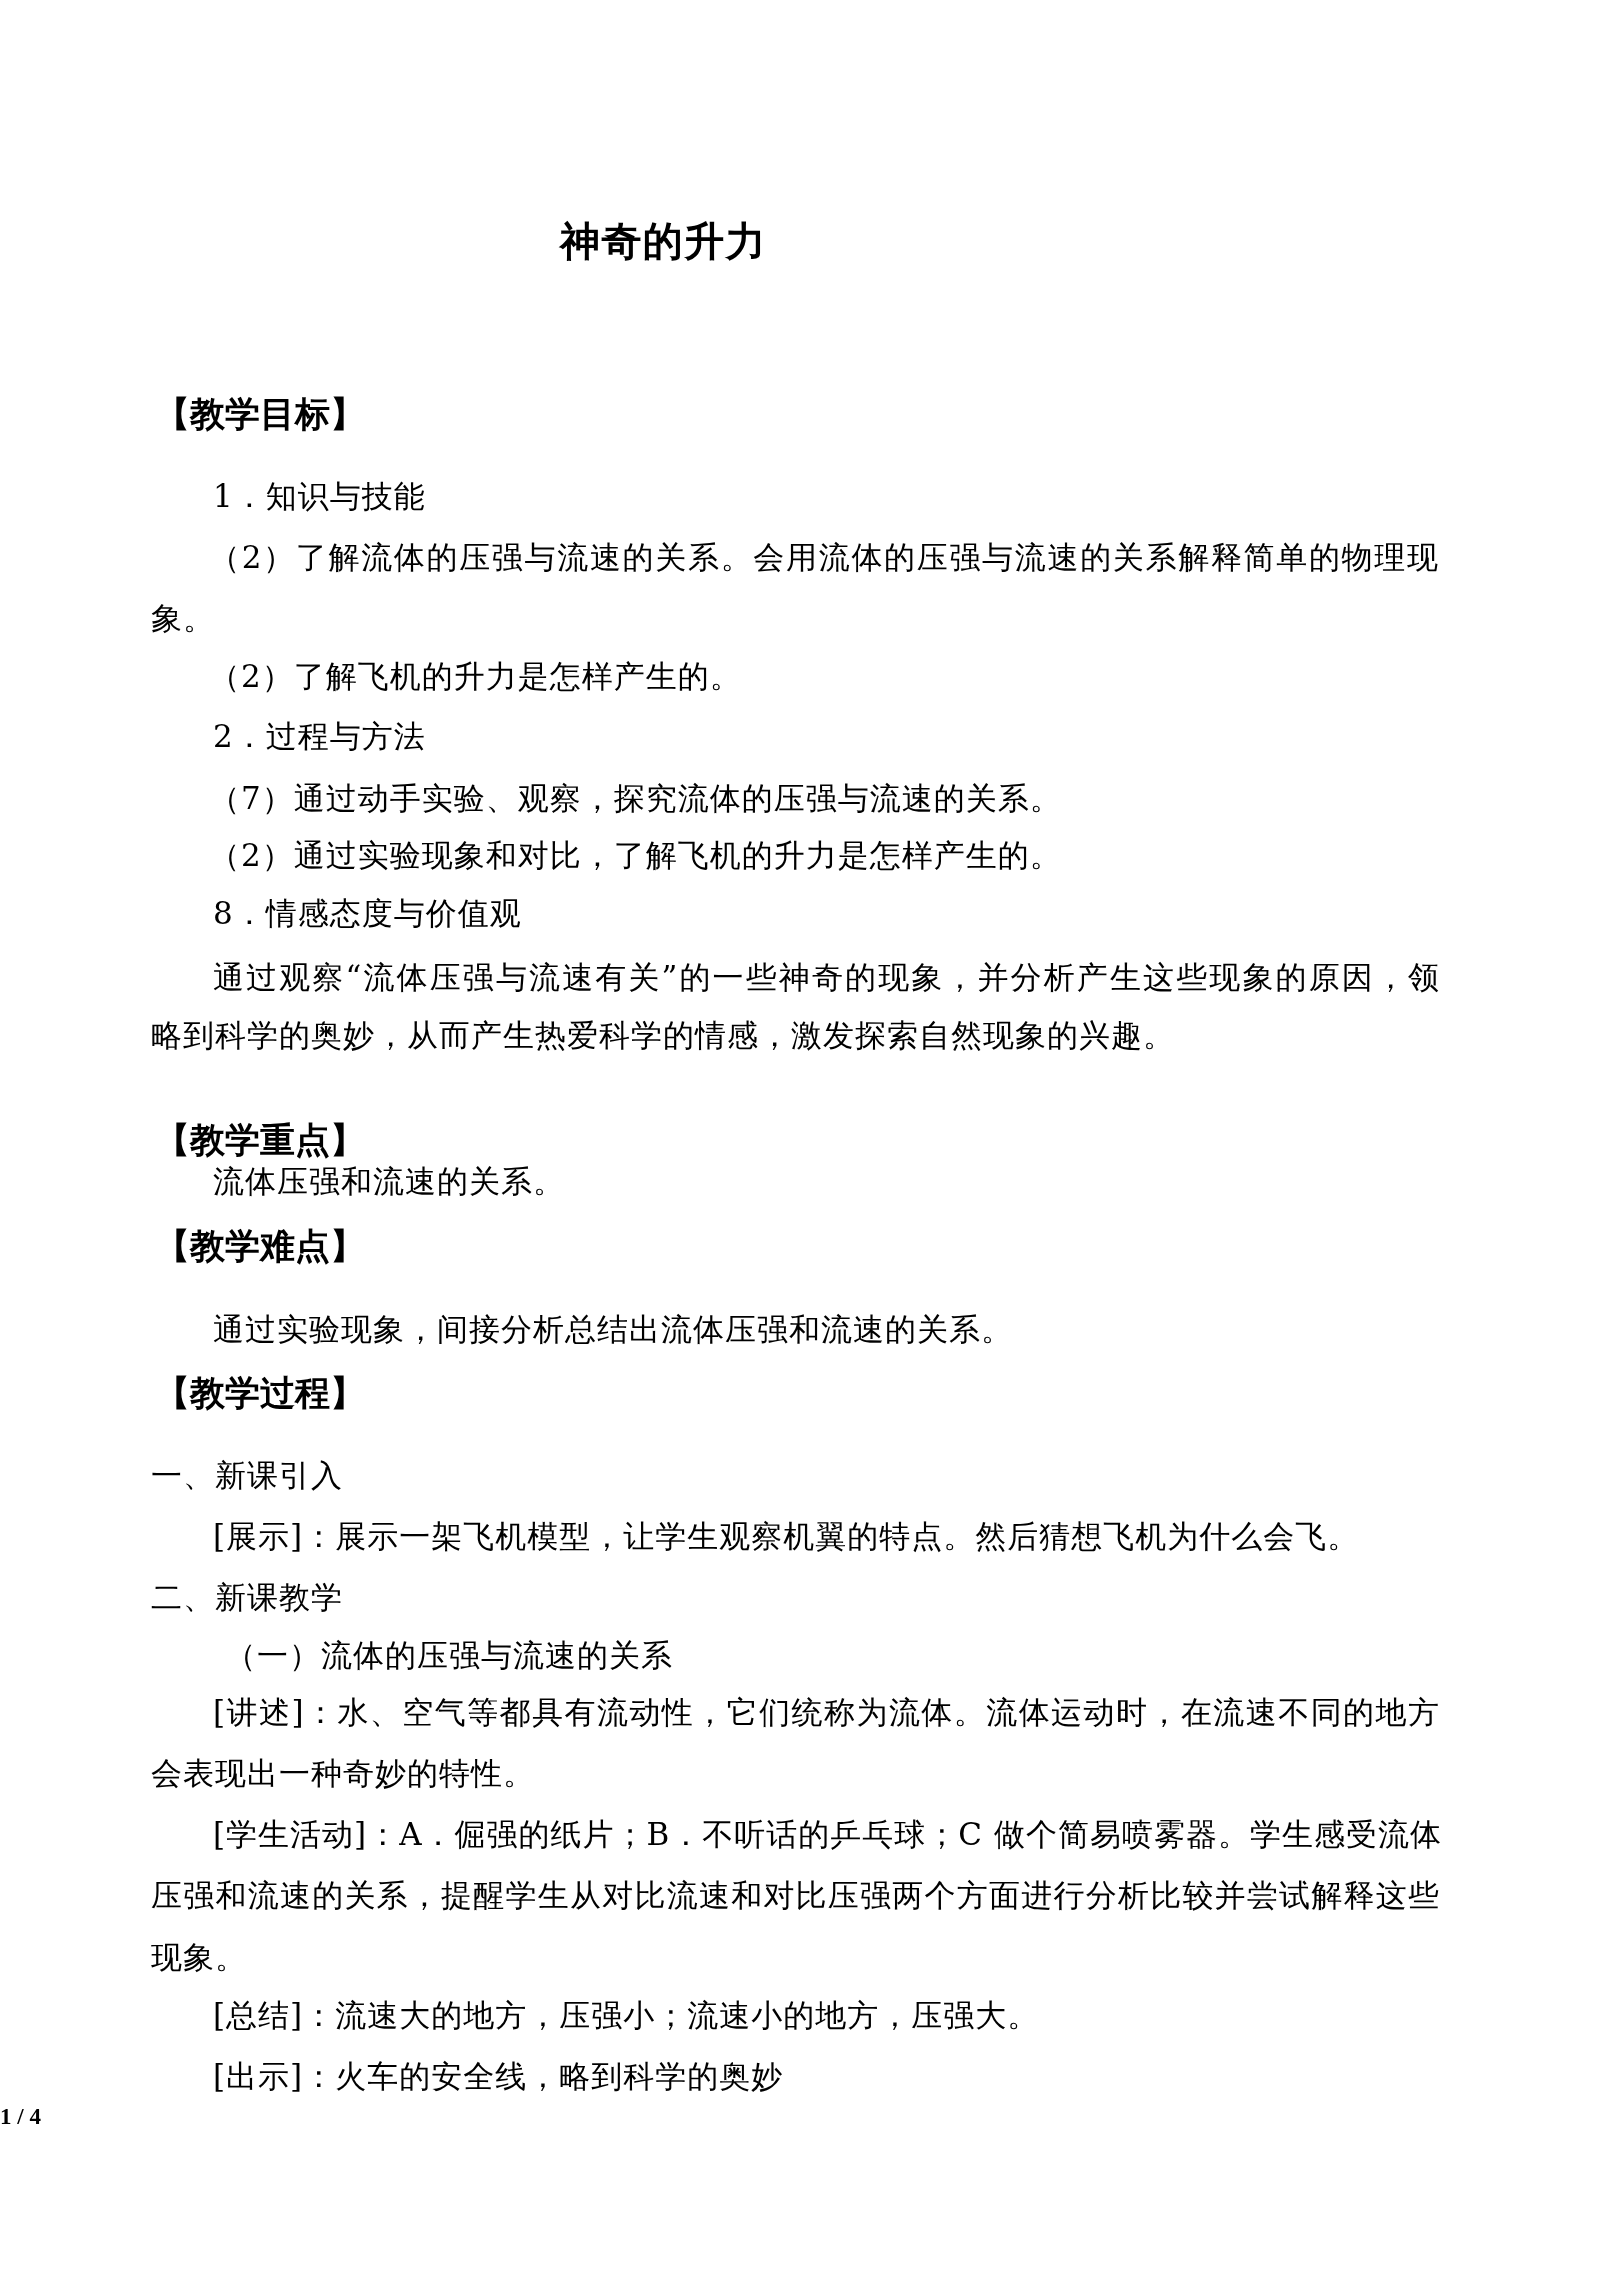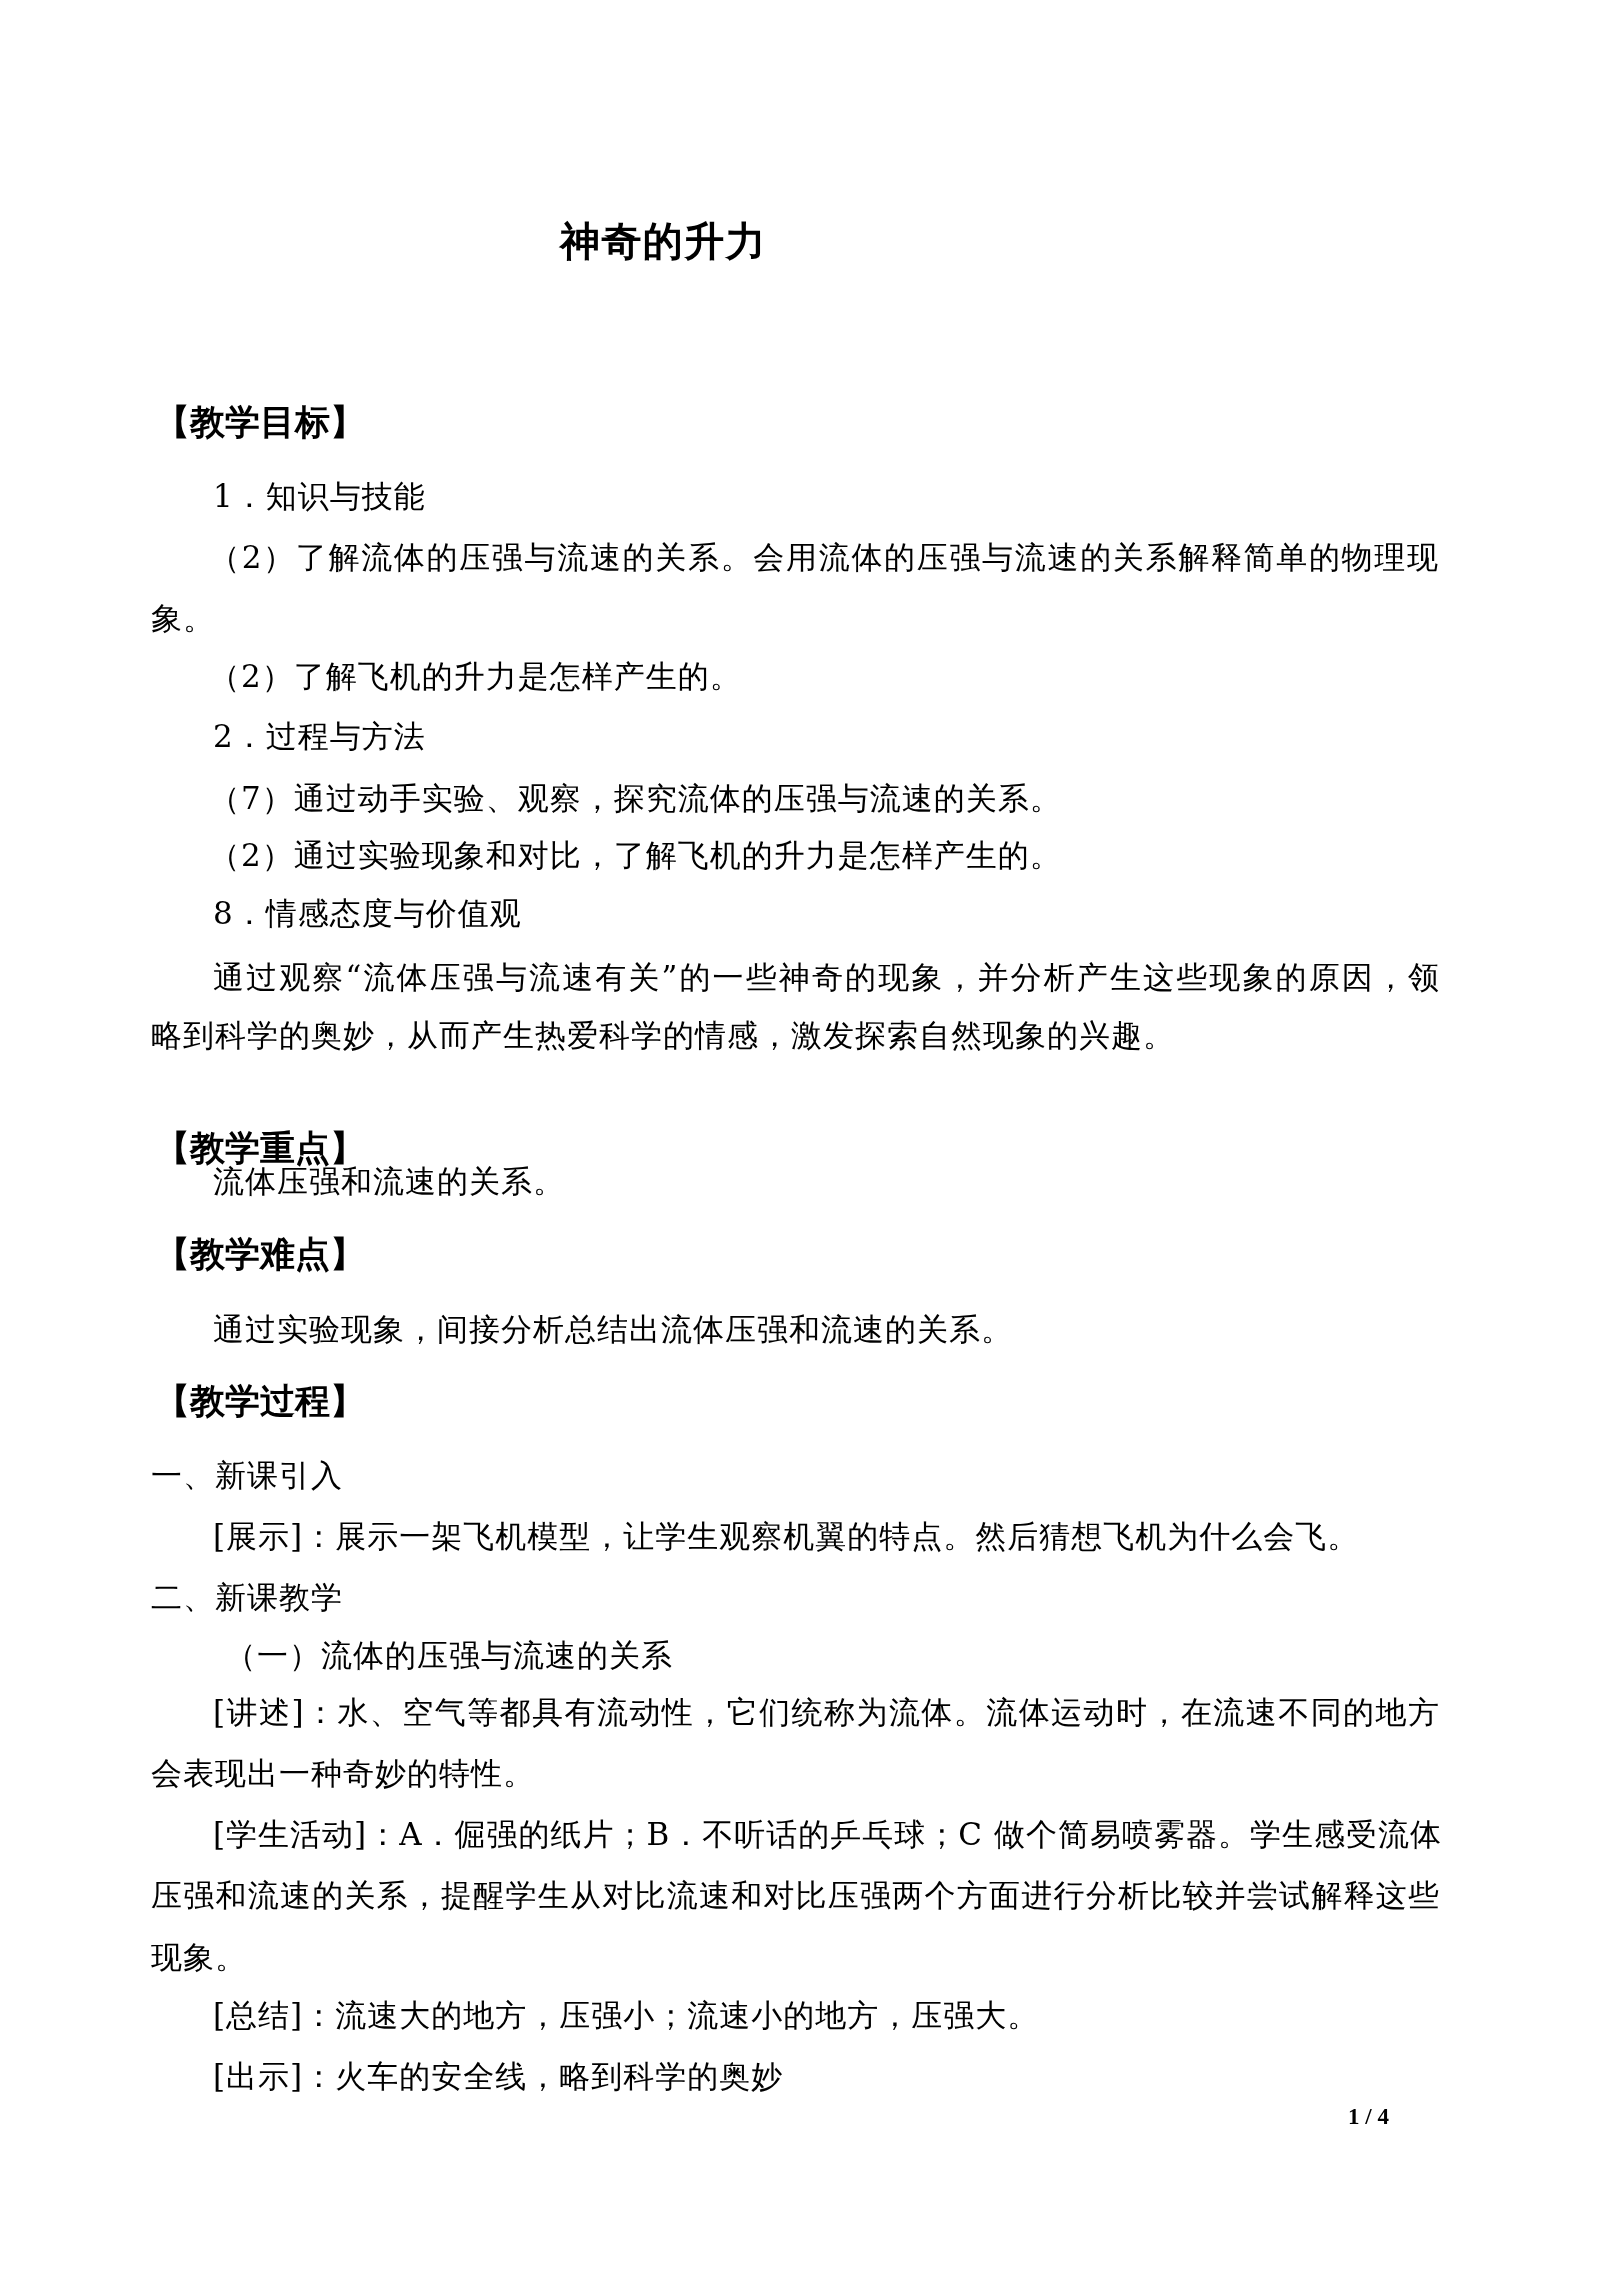--- a/index.html
+++ b/index.html
@@ -2,28 +2,28 @@
 <html style="font-size:11px"><head>
 <meta charset="utf-8">
 <style>
   html, body { margin: 0; padding: 0; background: #ffffff; }
   body { width: 1623px; height: 2295px; position: relative; overflow: hidden;
          font-family: "DejaVu Serif", "Liberation Serif", serif; color: #000000; }
   .line { position: absolute; white-space: nowrap; line-height: 1; transform: translateY(-50%); }
   .title { font-size: 40px; font-weight: bold; left: 0; width: 1327px; text-align: center; letter-spacing: 1.4px;
            font-family: "DejaVu Sans", "Liberation Sans", sans-serif; }
   .heading { font-size: 35px; font-weight: bold; left: 155px;
-             font-family: "DejaVu Sans", "Liberation Sans", sans-serif; margin-top: 8px; }
+             font-family: "DejaVu Sans", "Liberation Sans", sans-serif; }
   .body { font-size: 31px; letter-spacing: 1px; }
   .flush { left: 151px; }
   .ind { left: 213px; }
   .ind-paren { left: 209px; }
   .justify-wide { width: 1289px; text-align-last: justify; }
-  .pagenum { font-size: 23px; font-weight: bold; left: 0; width: 1349px; text-align: right;
-             font-family: "Liberation Serif", "DejaVu Serif", serif; margin-left: 40px; }
+  .pagenum { font-size: 23px; font-weight: bold; left: 0; width: 1349px; text-align: left;
+             font-family: "Liberation Serif", "DejaVu Serif", serif; }
 </style>
 </head>
 <body>
 
 <div>
 
   <div class="line title" style="top:241px">神奇的升力</div>
 
   <div class="line heading" style="top:414px">【教学目标】</div>
   <div class="line body ind" style="top:496px">1．知识与技能</div>

